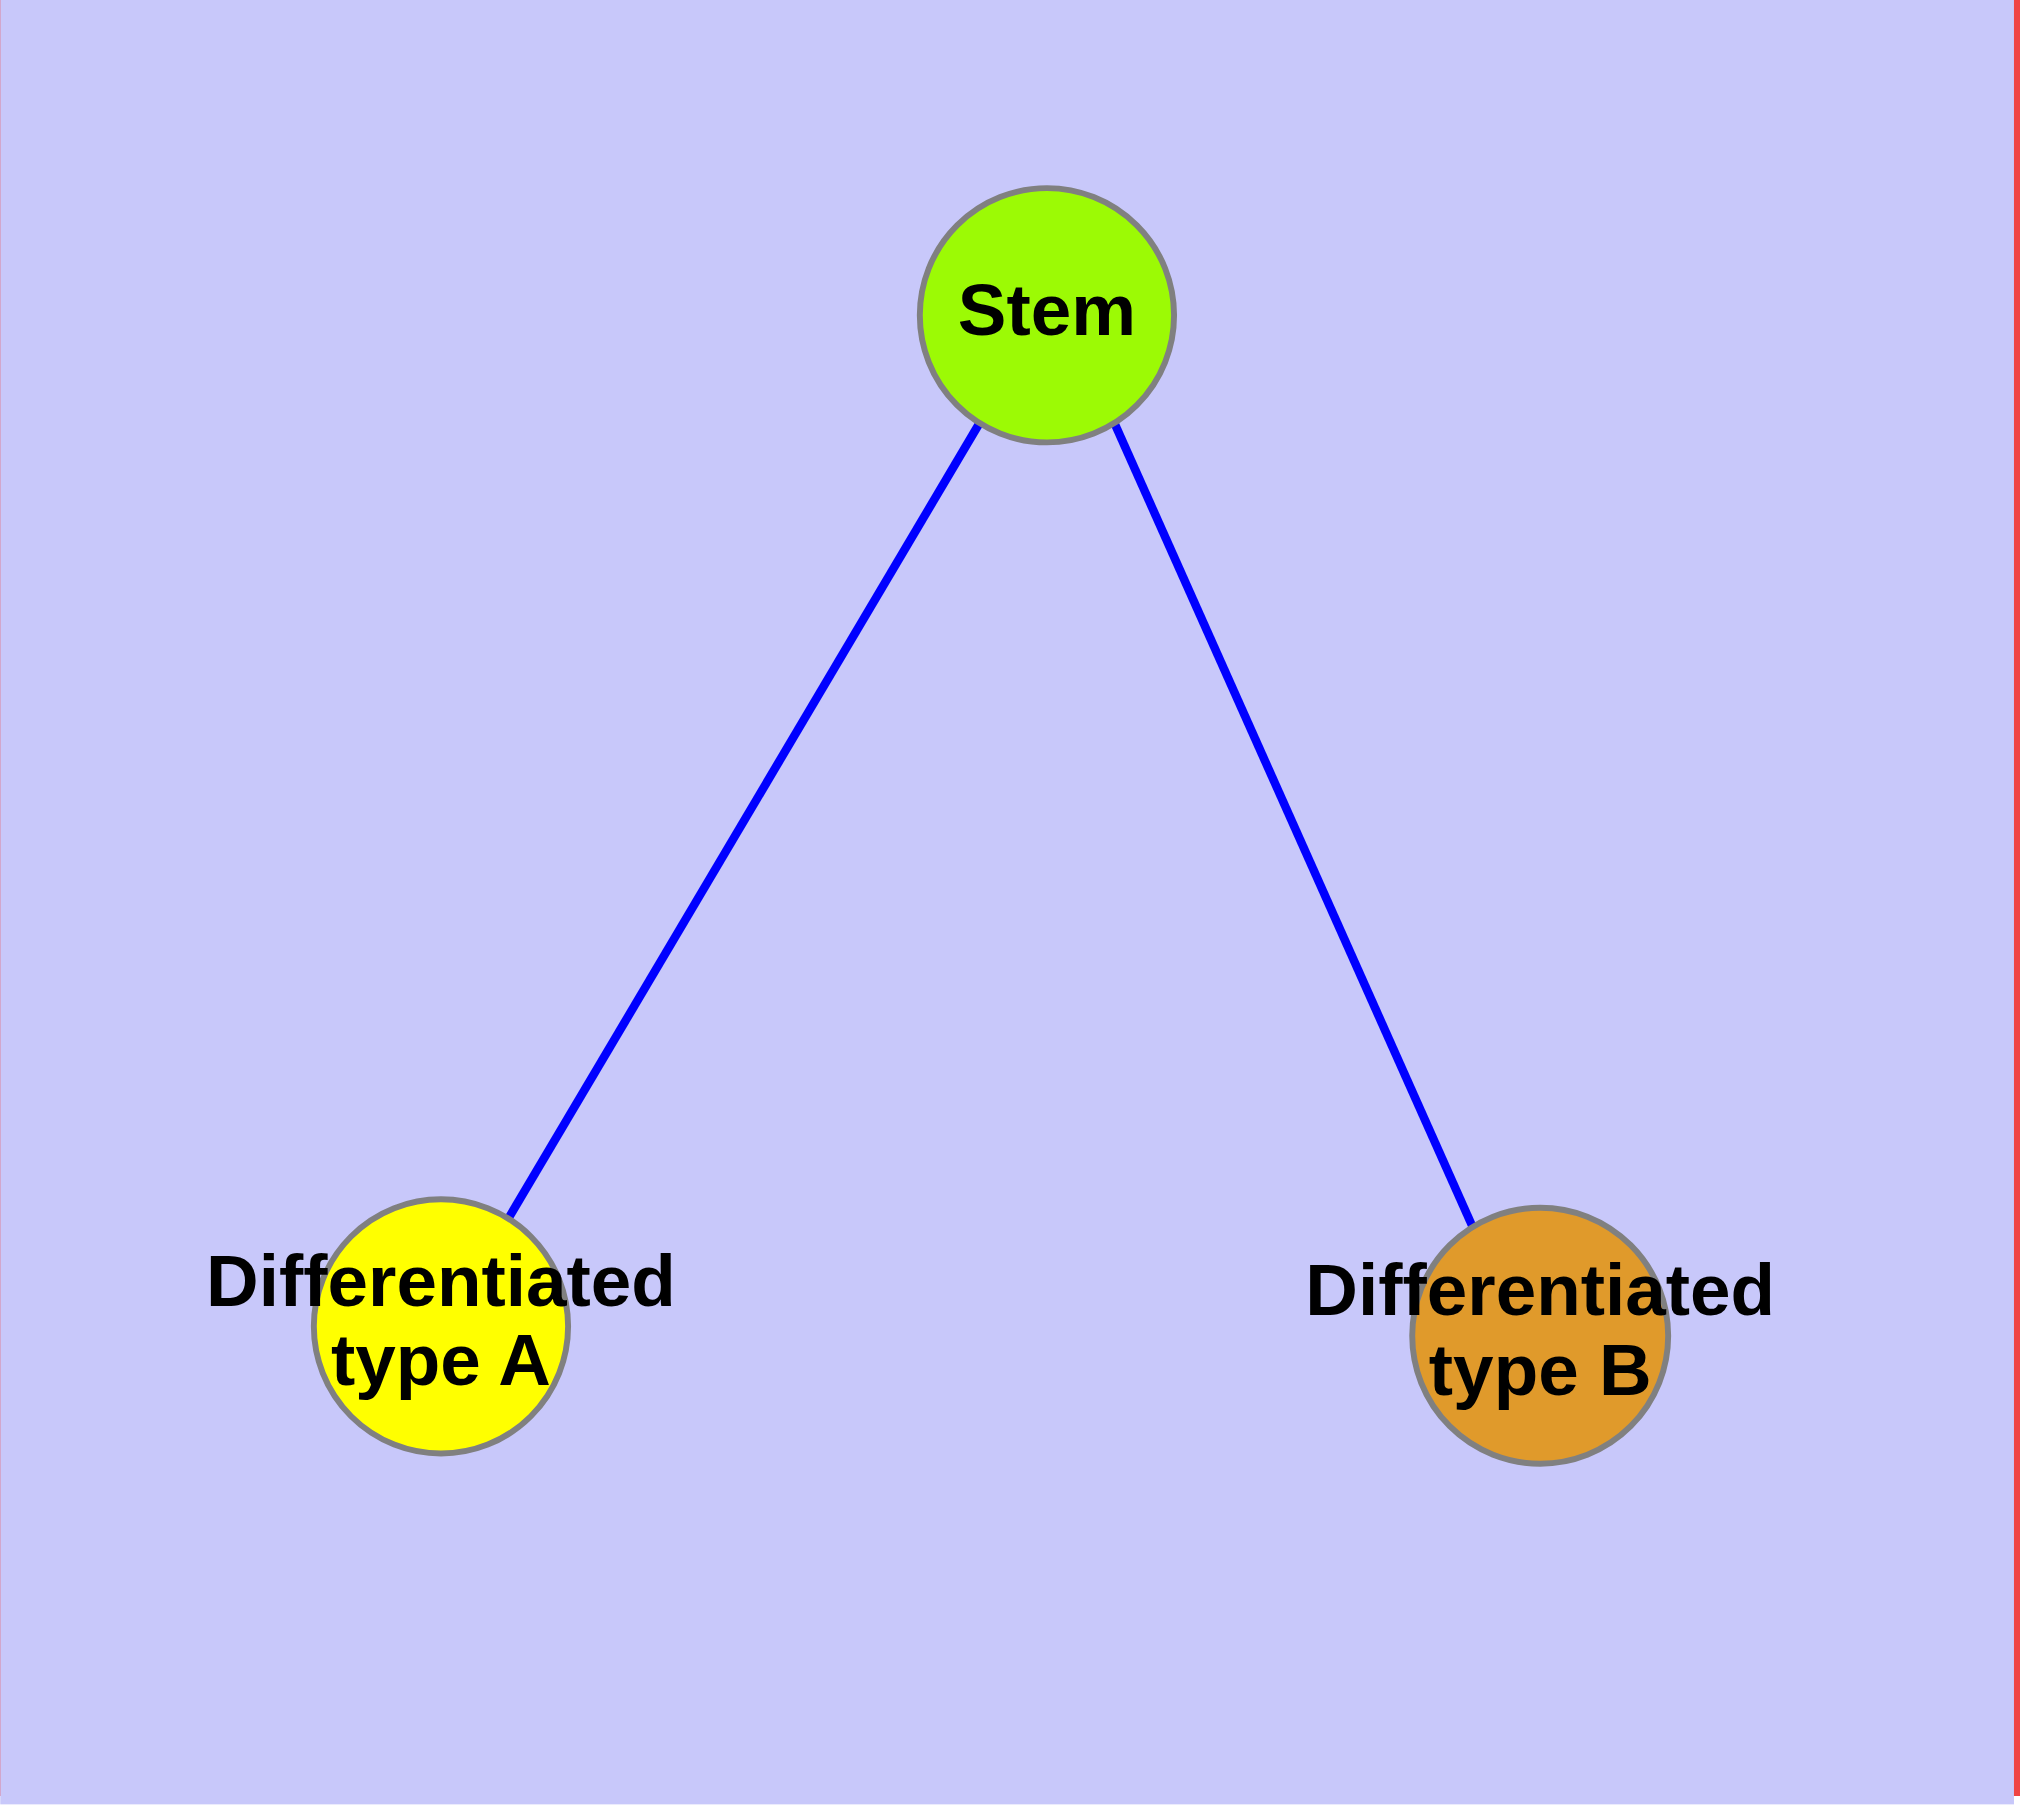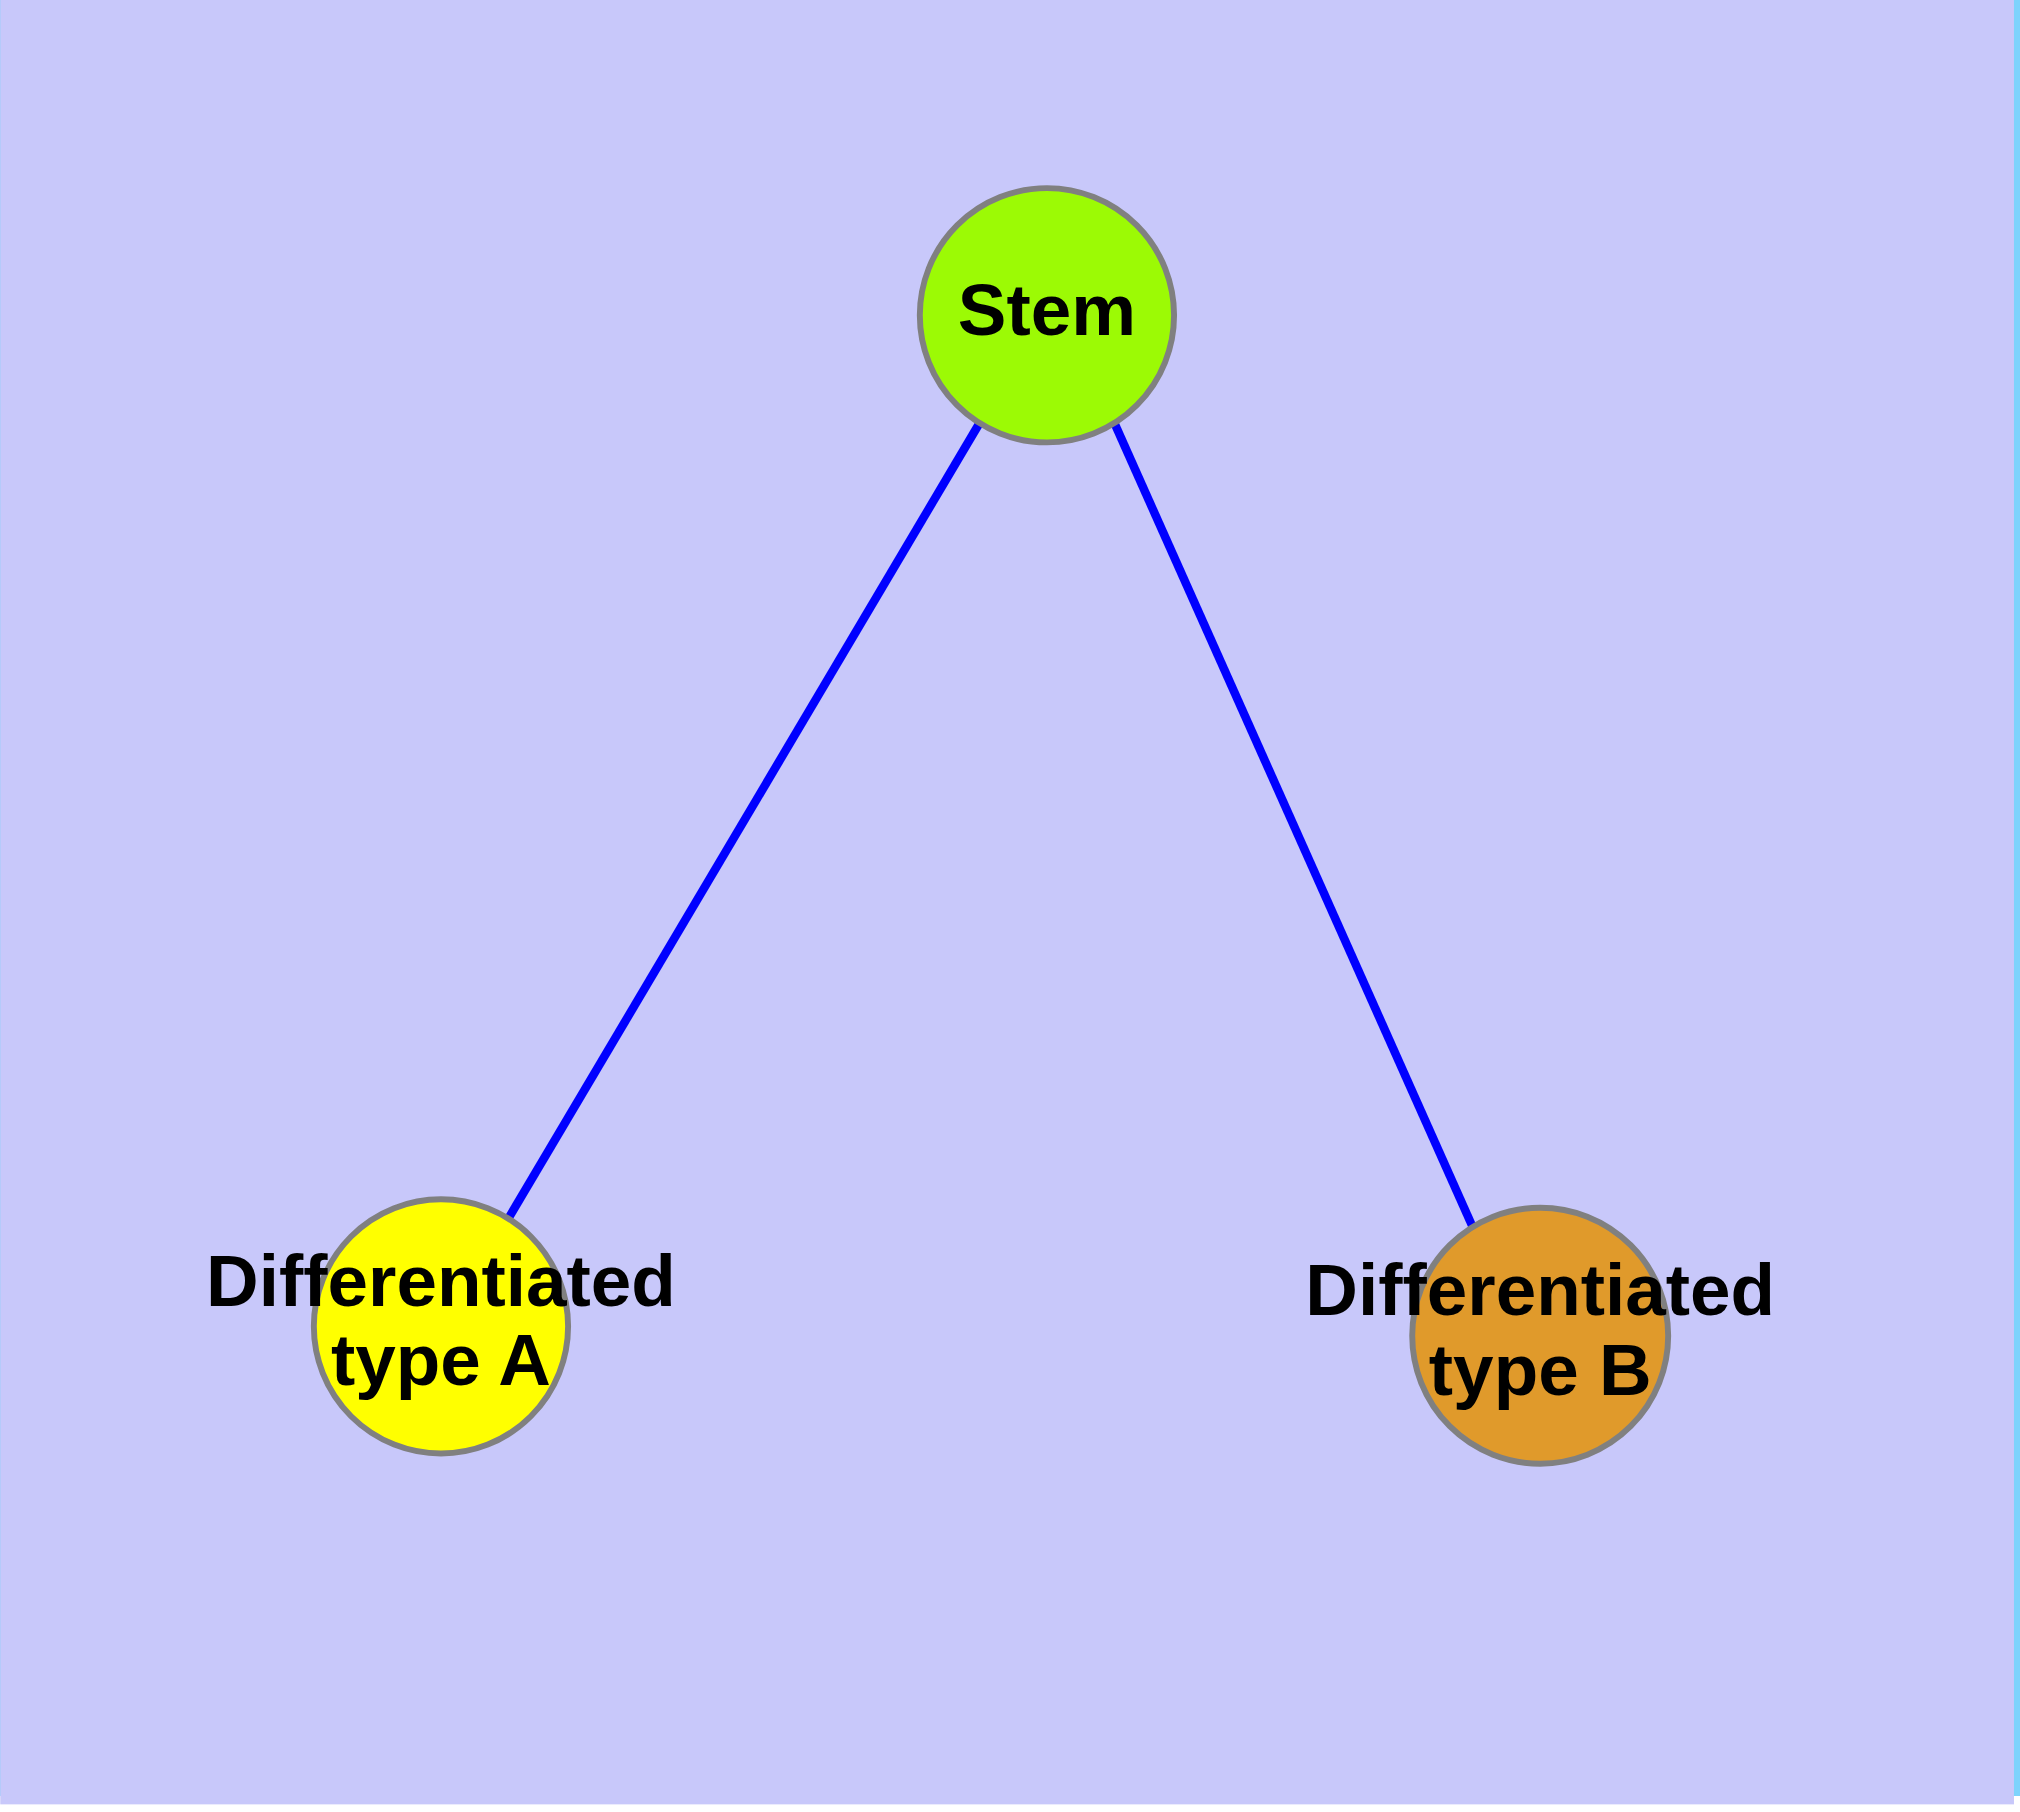--- a/index.html
+++ b/index.html
@@ -11,21 +11,21 @@
   body {
     width: 2021px;
     height: 1812px;
     overflow: hidden;
     font-family: "Liberation Sans", sans-serif;
   }
   #figure-root {
     position: relative;
     width: 2021px;
     height: 1796px;
-    background: #7dd3fc;
+    background: #ef4444;
   }
   #graph-canvas {
     position: absolute;
     left: 0;
     top: 0;
     width: 2021px;
     height: 1812px;
     display: block;
   }
   .node-label {

